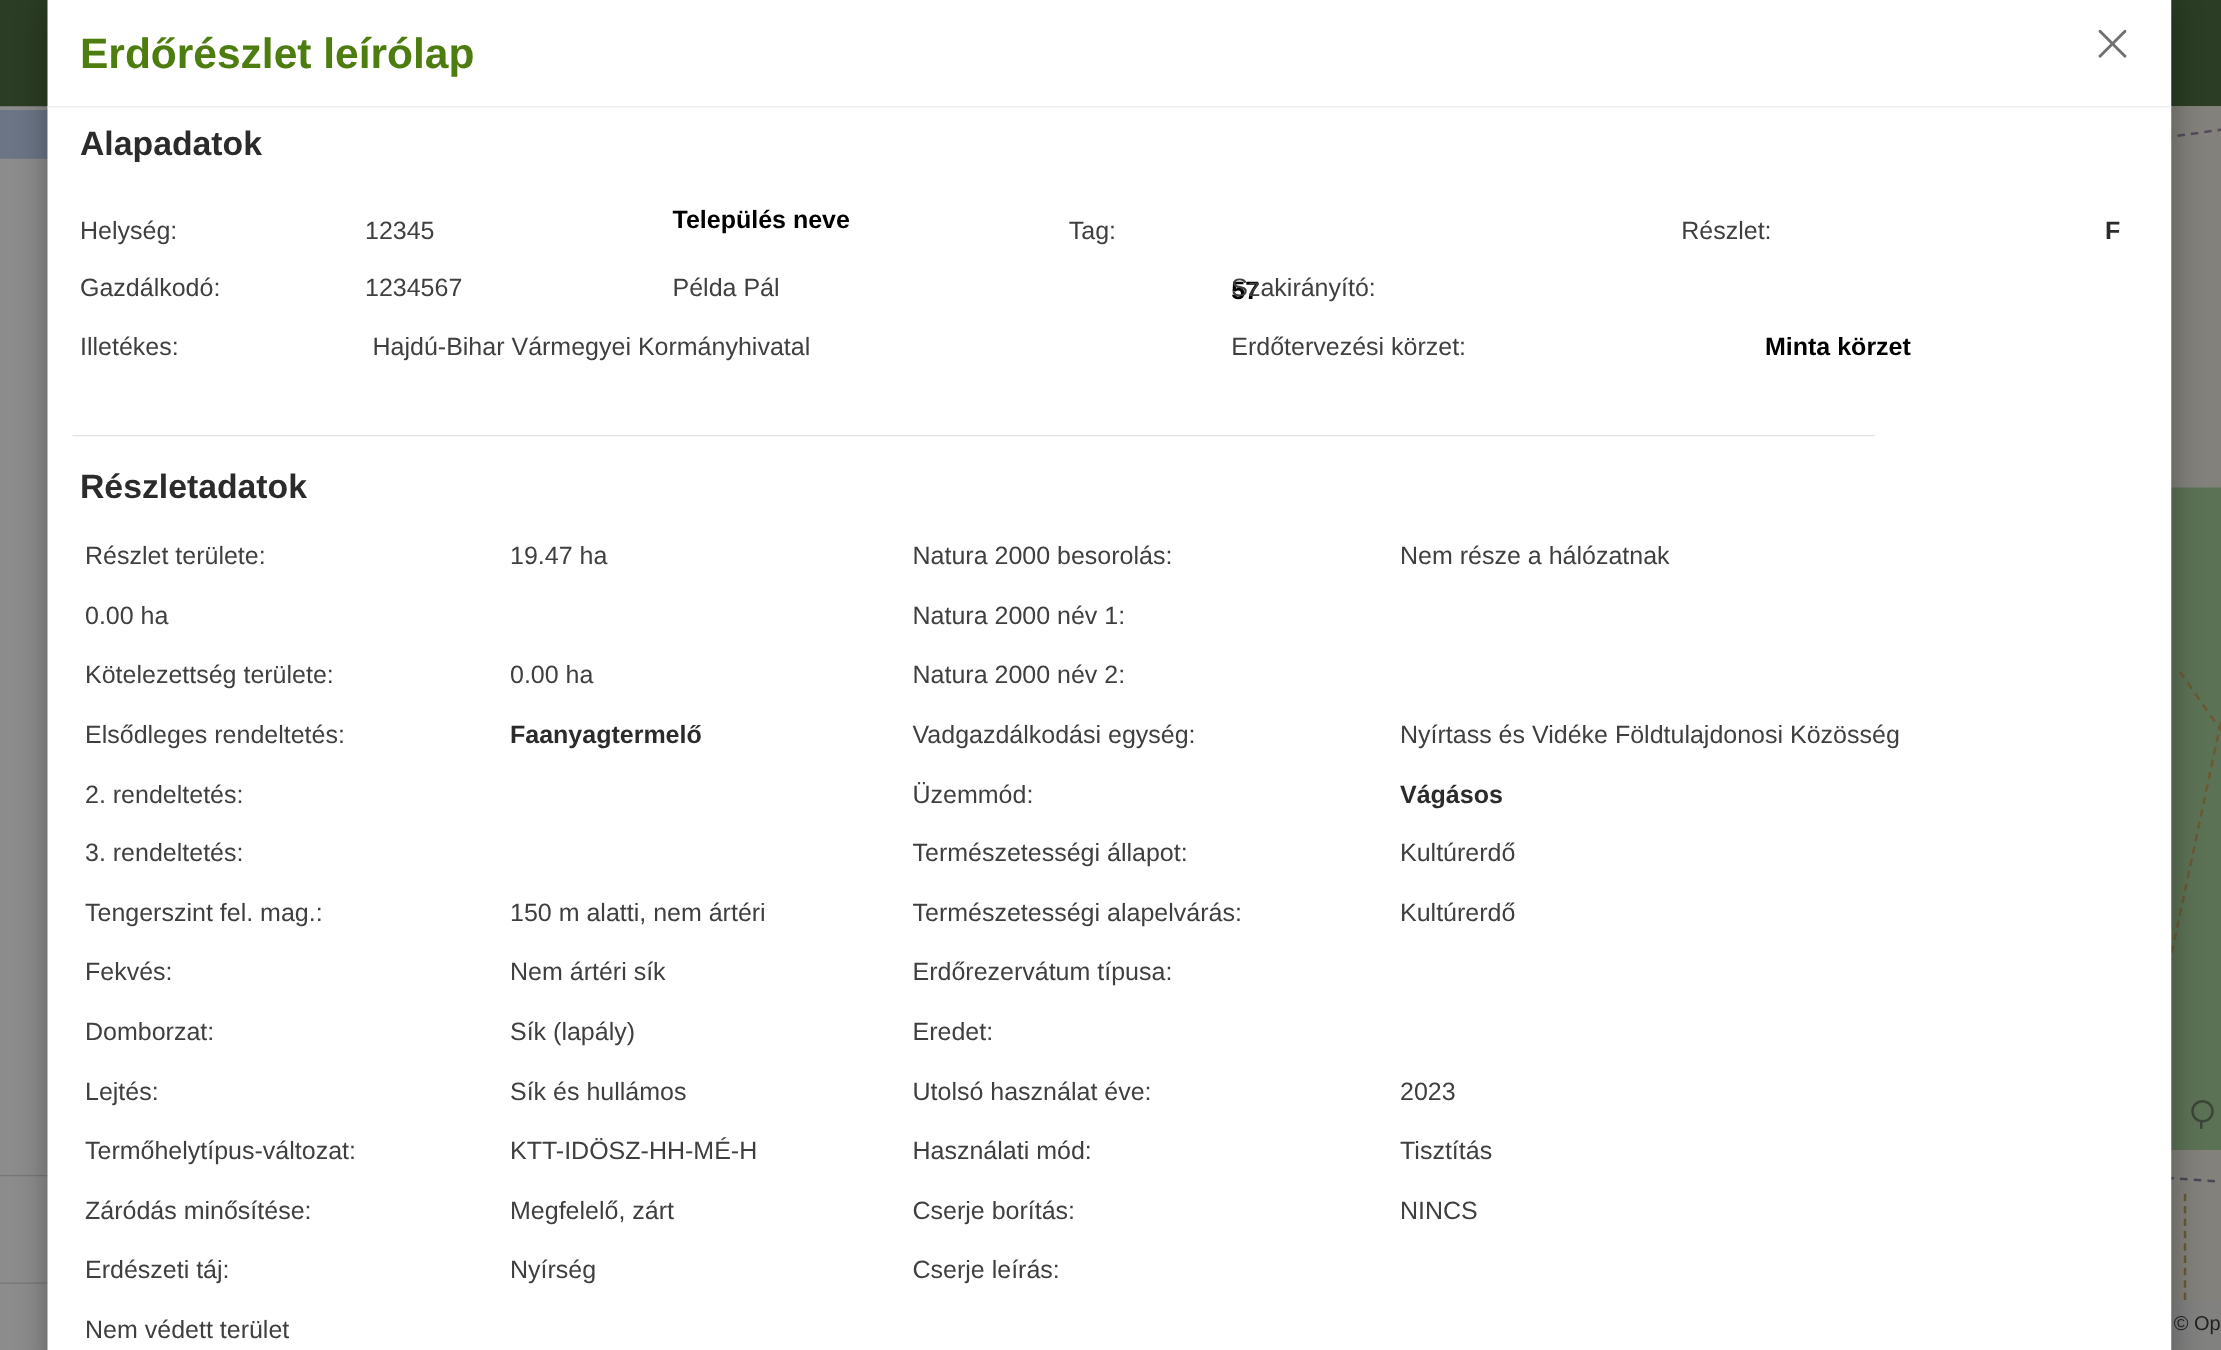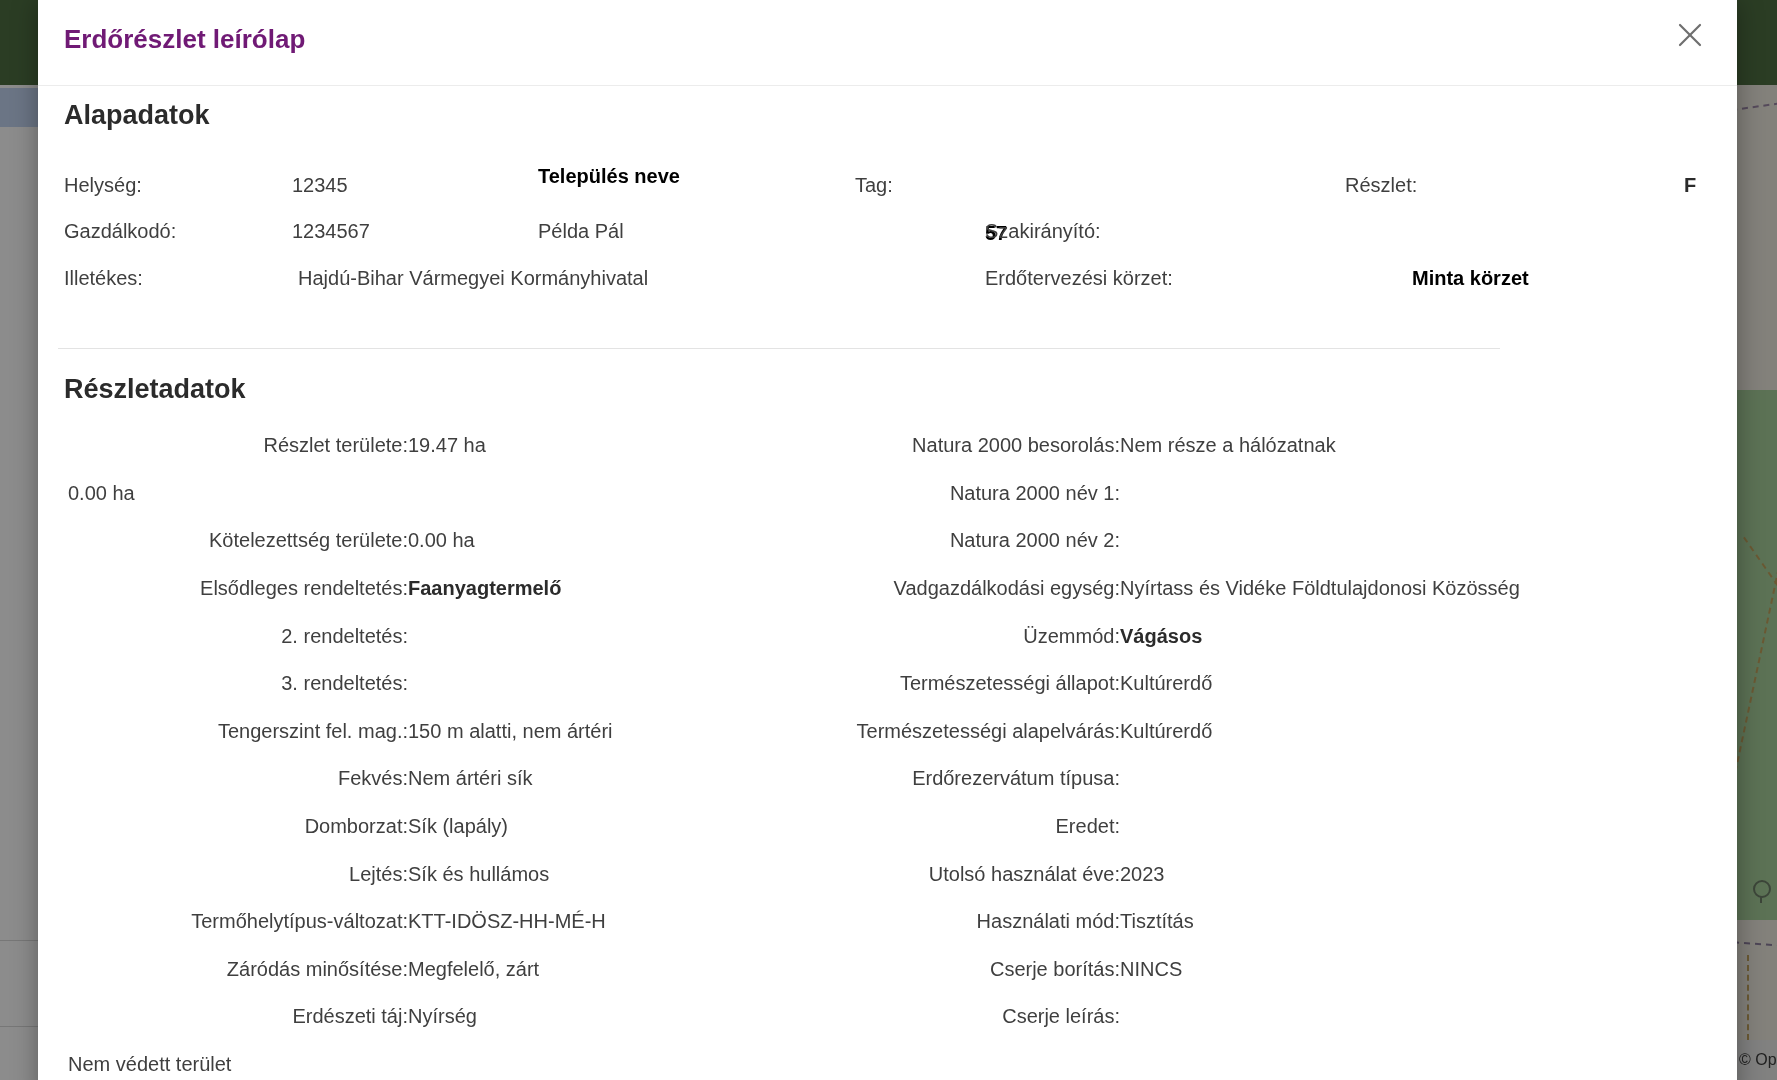--- a/index.html
+++ b/index.html
@@ -26,34 +26,34 @@
     color:#3c3c3c;font-size:16px;line-height:40px;white-space:nowrap;padding-left:2px;
   }
   
   .overlay{position:absolute;inset:0;background:rgba(0,0,0,0.45);}
   
   .modal{
     position:absolute;left:38px;top:0;width:1699px;height:1100px;background:#ffffff;
     box-shadow:0 2px 24px rgba(0,0,0,0.35);color:#3f3f3f;
   }
   .modal-titlebar{position:absolute;left:0;top:0;width:100%;height:85px;border-bottom:1px solid #ececec;}
-  .modal-title{position:absolute;left:26px;top:24px;font-size:26px;font-weight:600;color:#701a75;white-space:nowrap;}
+  .modal-title{position:absolute;left:26px;top:24px;font-size:34px;font-weight:600;color:#4d7c0f;white-space:nowrap;}
   .close-btn{
     position:absolute;right:27px;top:15px;width:40px;height:40px;display:flex;
     align-items:center;justify-content:center;cursor:pointer;background:none;border:none;padding:0;
   }
   .section-heading{position:absolute;font-size:27px;font-weight:700;color:#2b2b2b;white-space:nowrap;}
   .af{position:absolute;font-size:20px;line-height:28px;white-space:nowrap;}
   .anon{font-weight:700;color:#000;}
   .bold-ui{font-weight:700;color:#2b2b2b;}
   .divider2{position:absolute;left:20px;right:237px;top:348px;height:1px;background:#e3e3e3;}
   .dcol{position:absolute;top:422px;}
   .dcol-left{left:30px;}
   .dcol-right{left:692px;}
-  .drow{height:47.6px;display:flex;align-items:center;font-size:20px;text-align:right;}
+  .drow{height:47.6px;display:flex;align-items:center;font-size:20px;}
   .dcol-left .dlabel{width:340px;flex:0 0 340px;}
   .dcol-right .dlabel{width:390px;flex:0 0 390px;}
   .dlabel{color:#3f3f3f;white-space:nowrap;}
   .dvalue{color:#3f3f3f;white-space:nowrap;}
   .bold-val{font-weight:700;color:#2b2b2b;}
 </style>
 </head>
 <body>
 
 <div class="backdrop">

